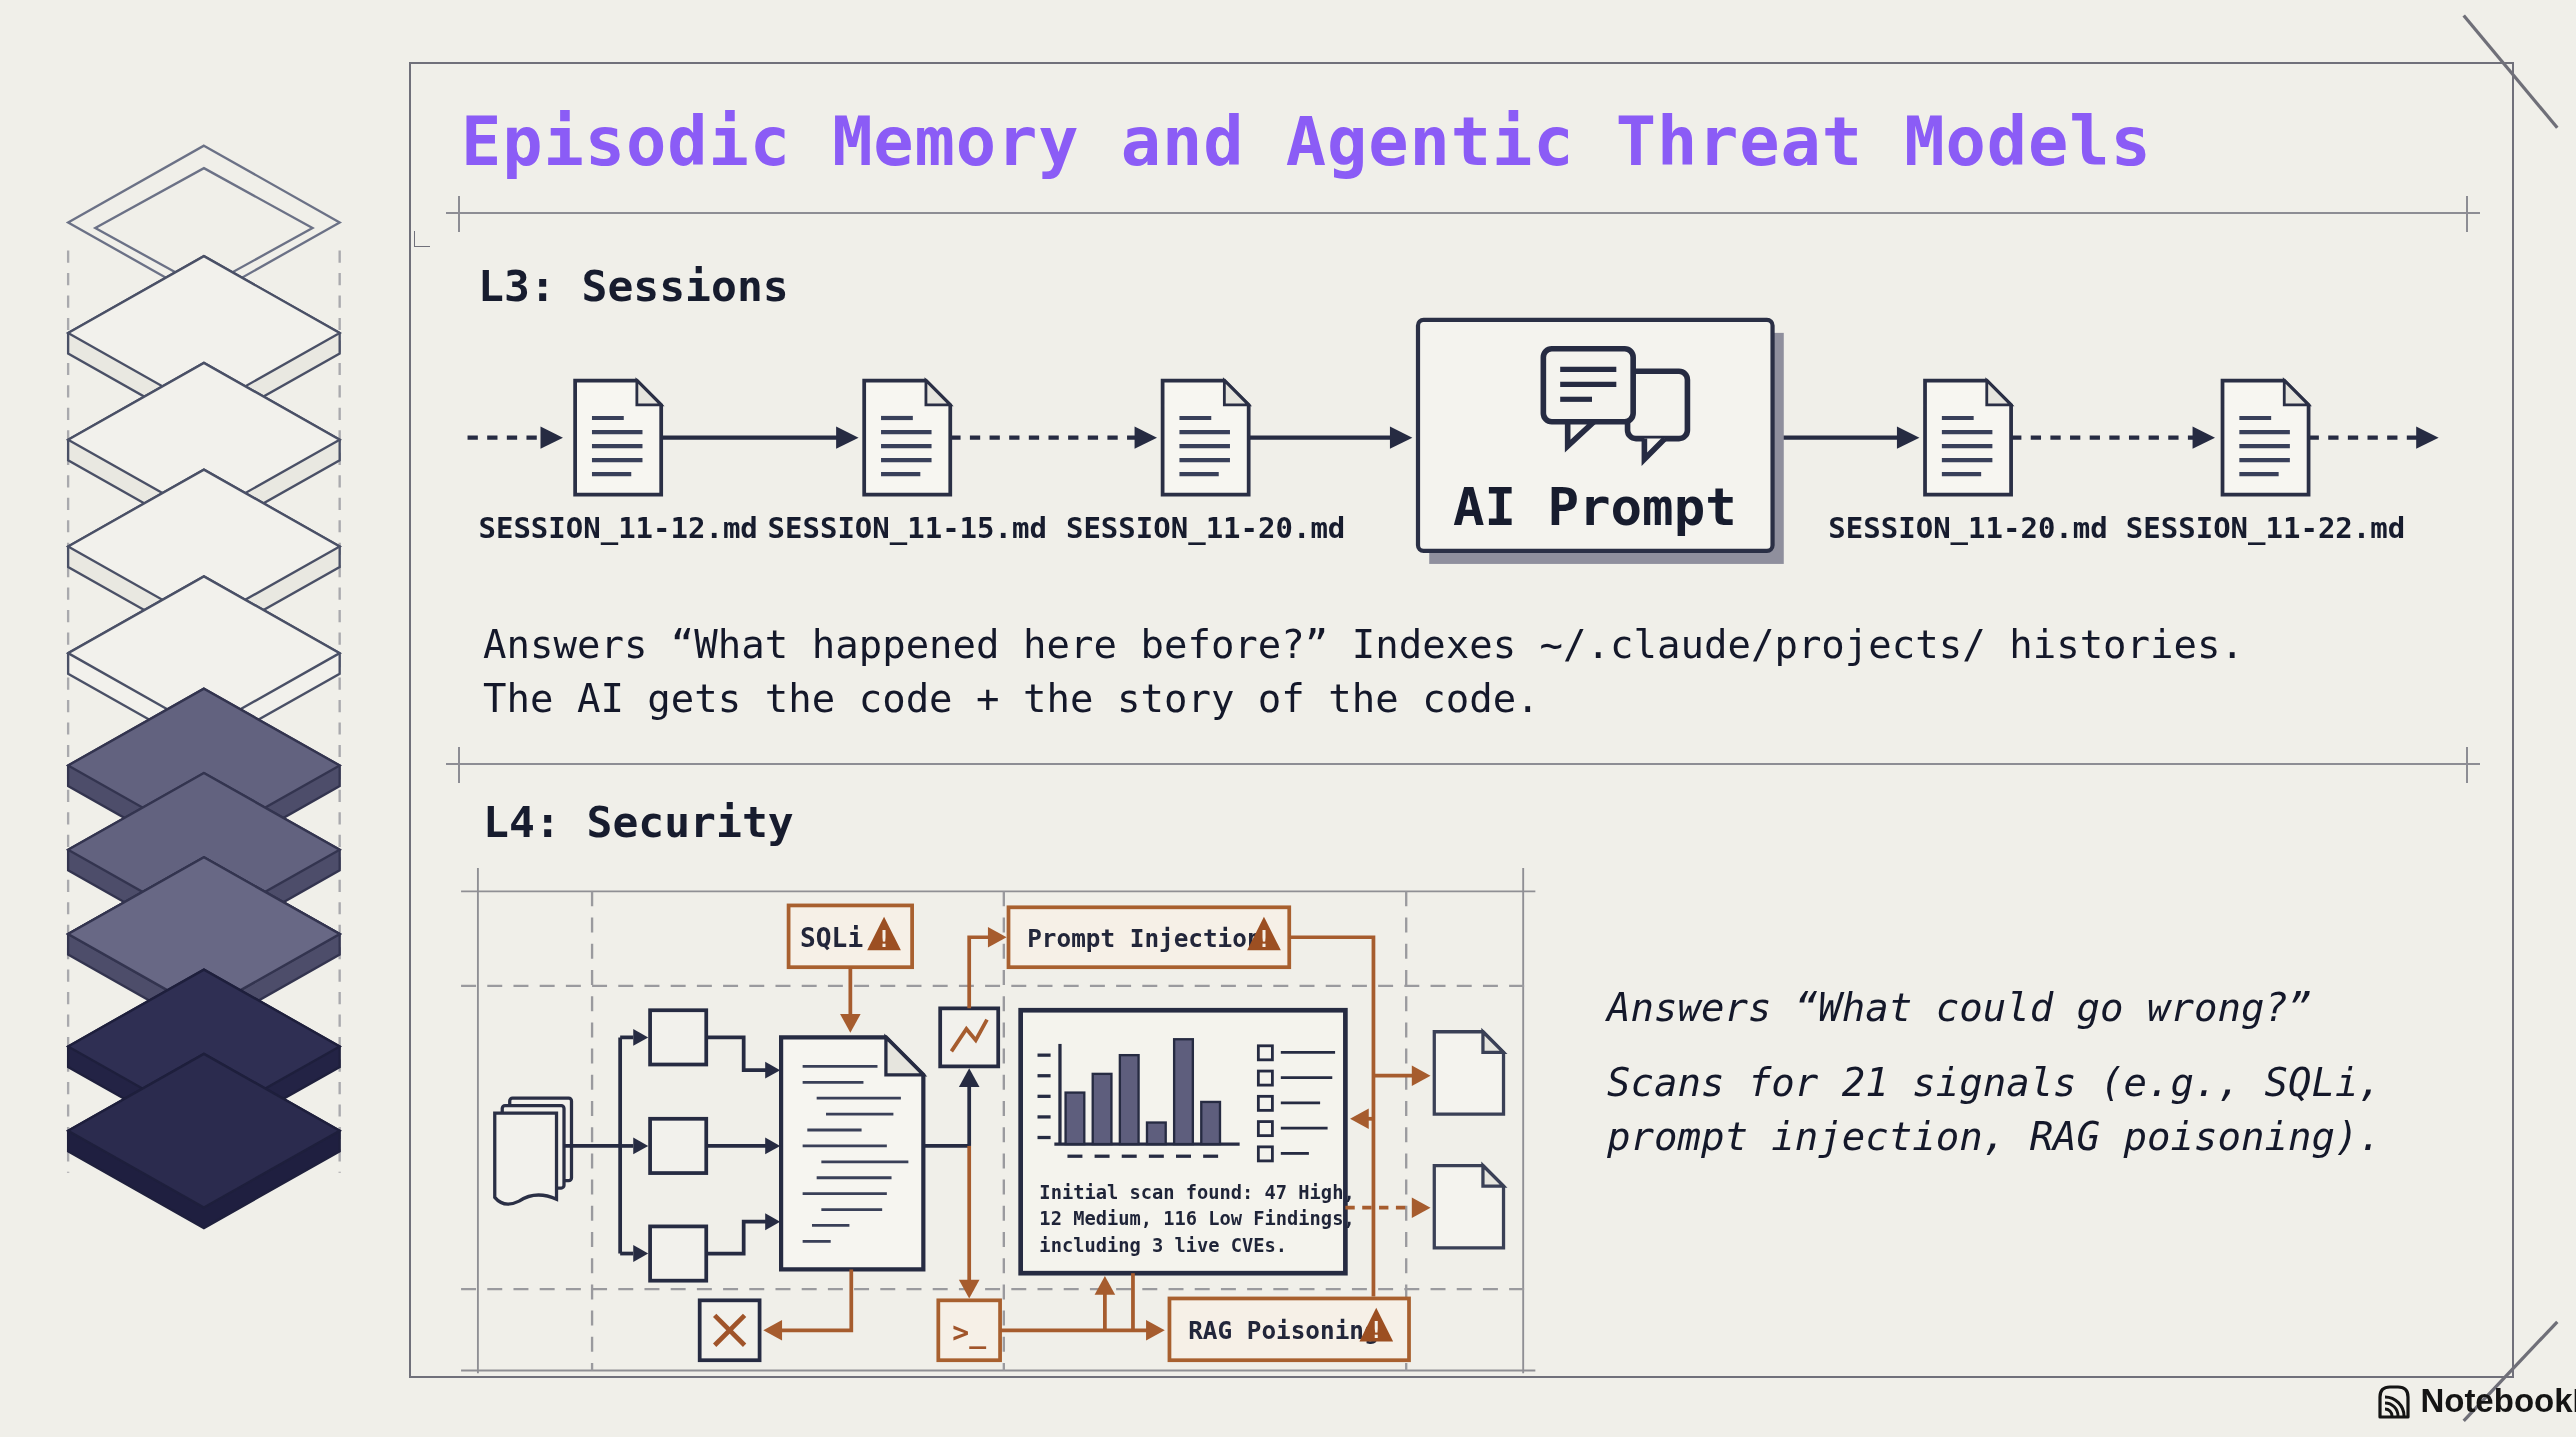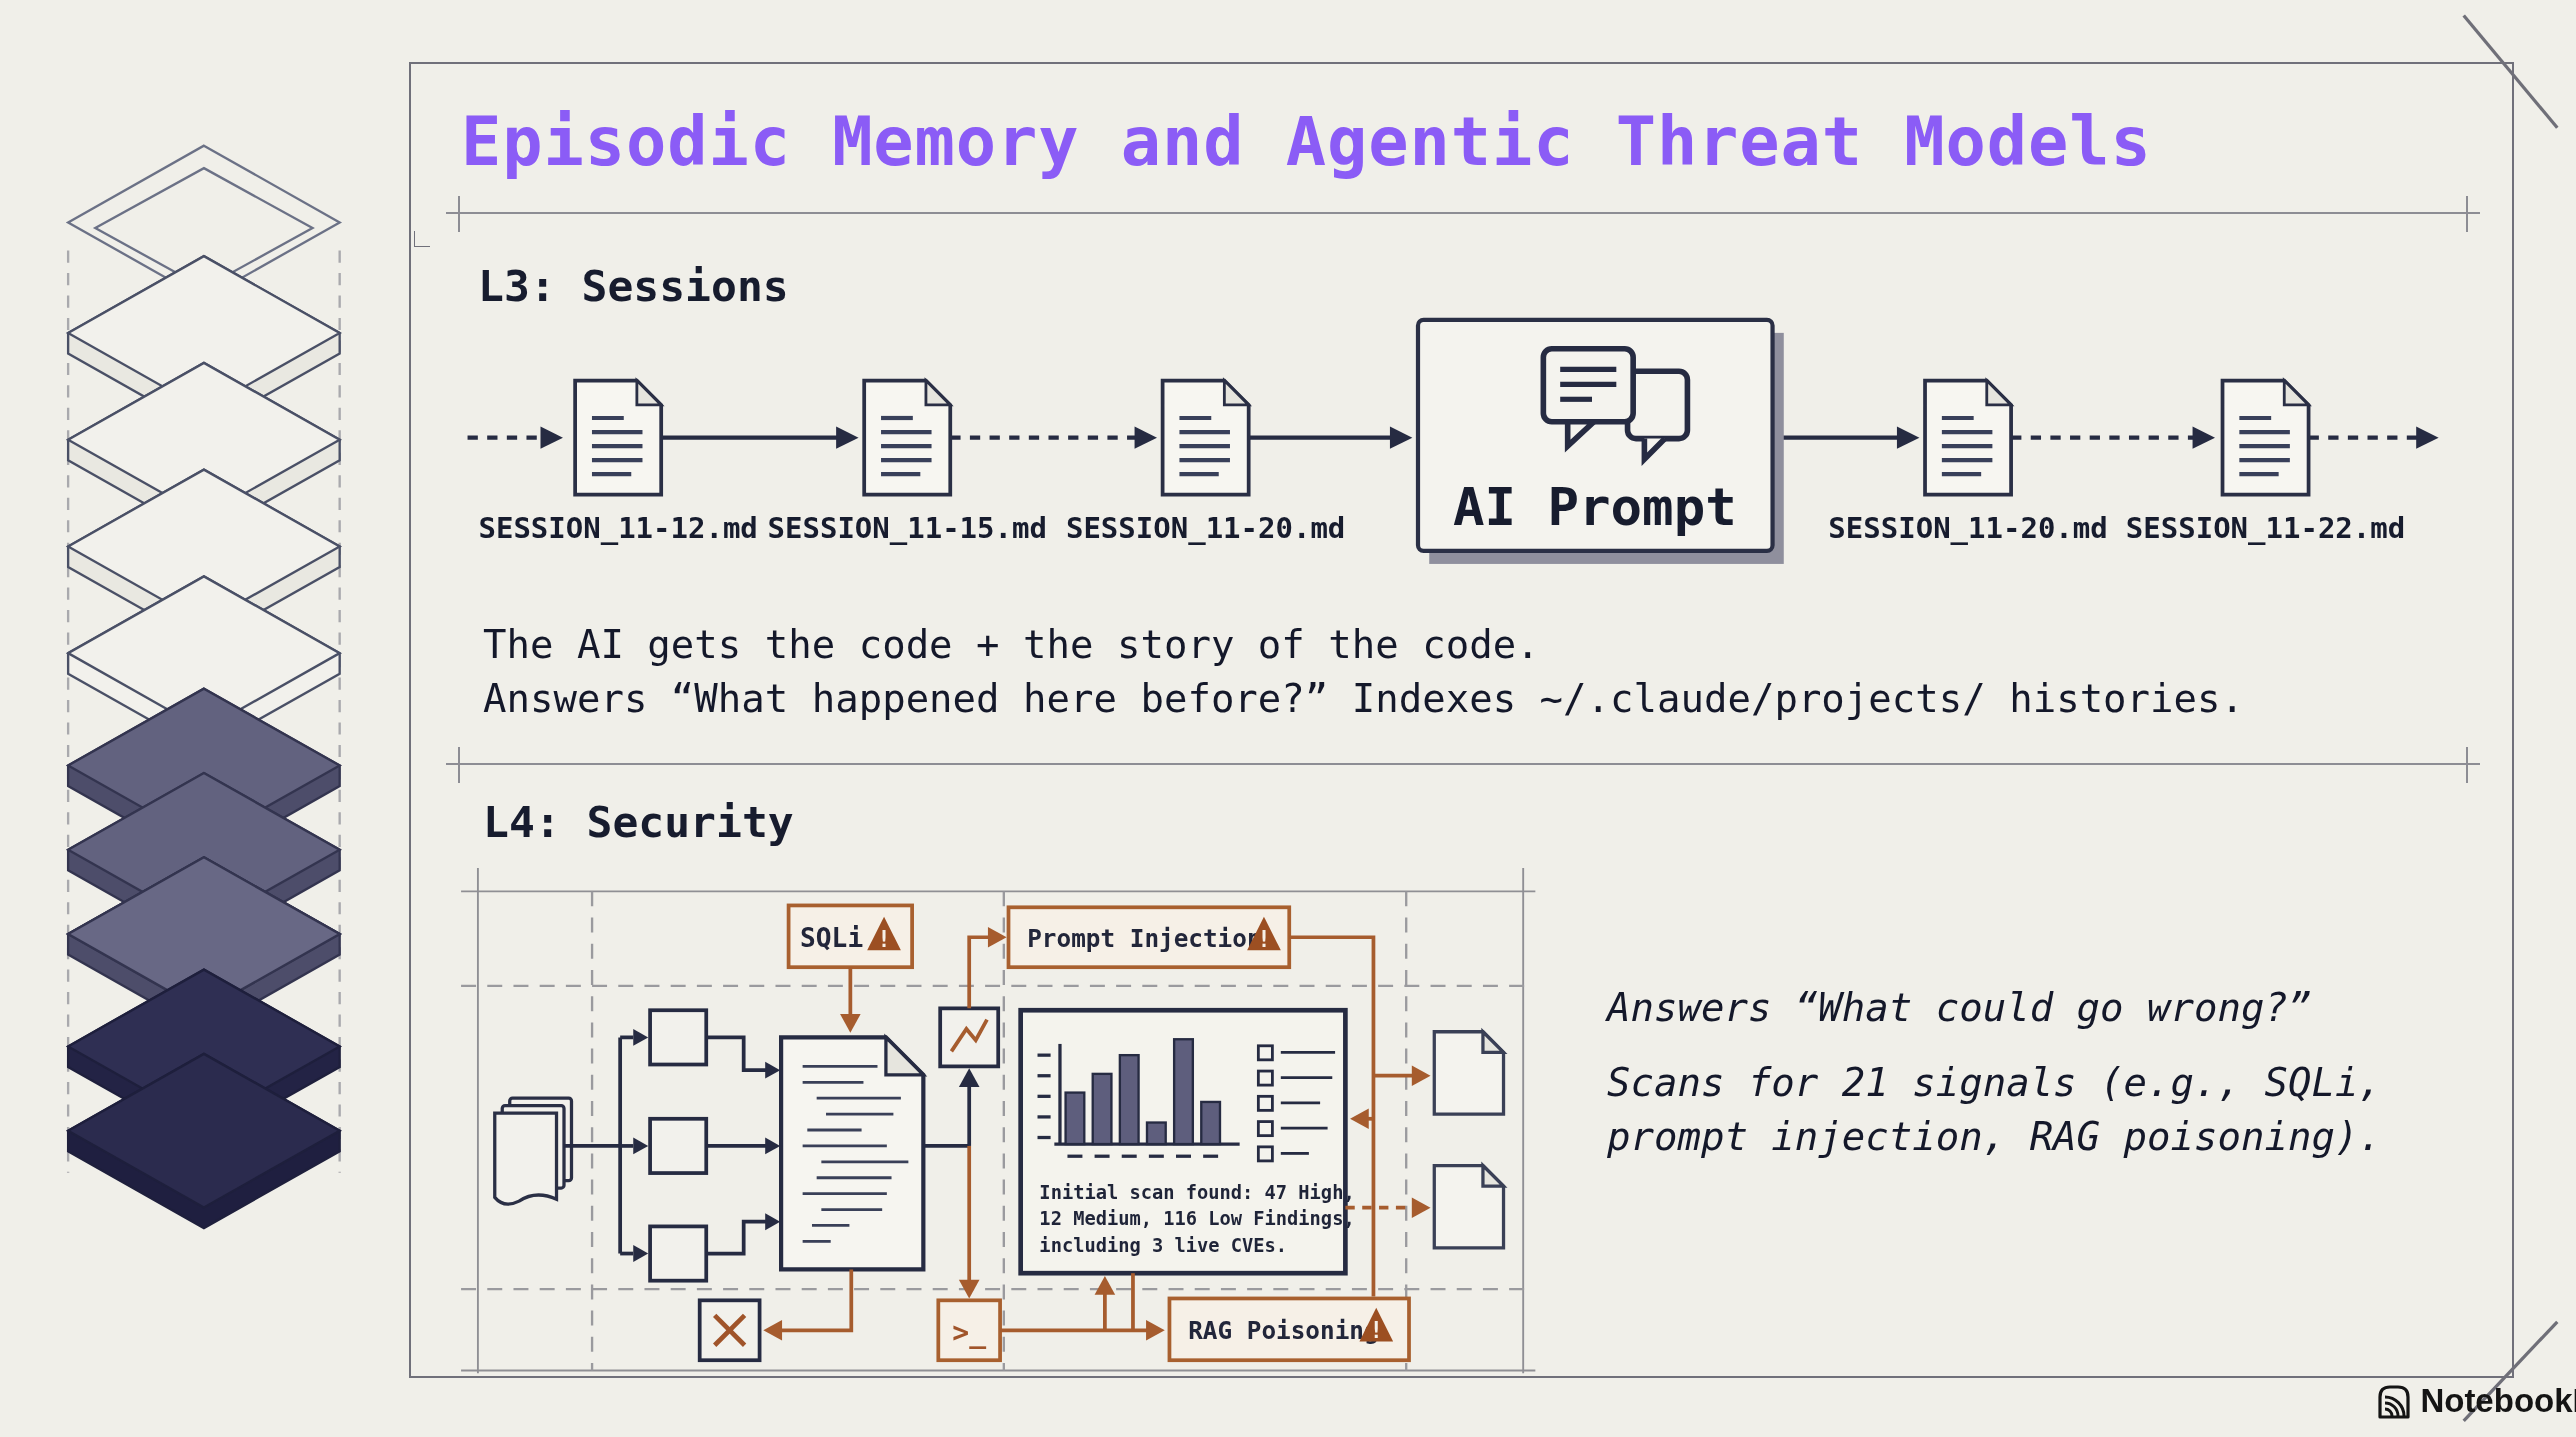--- a/index.html
+++ b/index.html
@@ -164,22 +164,22 @@
       <g font-size="31" font-weight="700" fill="#171c2e" text-anchor="middle">
         <text x="221" y="252">SESSION_11-12.md</text>
         <text x="530" y="252">SESSION_11-15.md</text>
         <text x="849" y="252">SESSION_11-20.md</text>
         <text x="1664" y="252">SESSION_11-20.md</text>
         <text x="1982" y="252">SESSION_11-22.md</text>
       </g>
     </svg>
 
     <div class="desc" style="left:72px;top:554px;">
+      <div>Answers “What happened here before?” Indexes ~/.claude/projects/ histories.</div>
       <div>The AI gets the code + the story of the code.</div>
-      <div>Answers “What happened here before?” Indexes ~/.claude/projects/ histories.</div>
     </div>
 
     <div class="divider" style="top:699px;">
       <span class="tick t-l"></span>
       <span class="tick t-r"></span>
     </div>
 
     <div class="sec-heading" style="left:72px;top:733px;">L4: Security</div>
 
     <svg class="abs" style="left:50px;top:804px;" width="1095" height="510" viewBox="0 0 1170 545">

